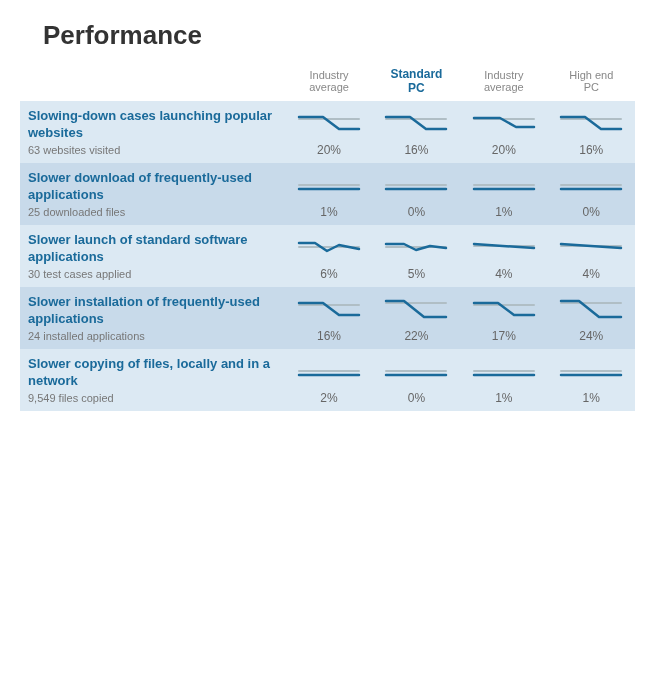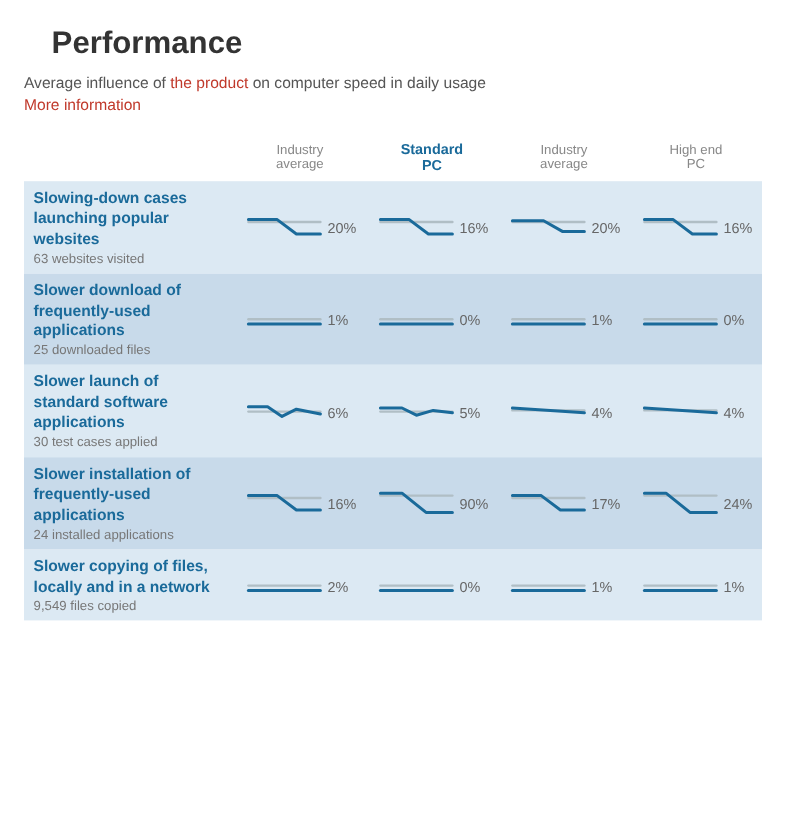--- a/index.html
+++ b/index.html
@@ -88,40 +88,34 @@
     }
     .pct {
       color: #666;
       font-size: 12px;
       display: block;
       margin-top: 2px;
     }
     
     .sparkline-cell {
       display: flex;
-      flex-direction: row;
+      flex-direction: column;
       align-items: center;
       gap: 2px;
     }
     svg.spark {
       display: block;
     }
   </style>
 </head>
 <body>
 
 <div class="page">
   <h1>Performance</h1>
 
-  <div style="margin-bottom:14px; margin-top:8px;">
-    <p class="subtitle">
-      Average influence of <span style="color:#c0392b;">the product</span> on computer speed in daily usage
-    </p>
-    <a class="more-info">More information</a>
-  </div>
 
   <table class="table-wrap">
     <thead>
       <tr class="header-row">
         <th class="metric-label-col"></th>
         <th class="data-col" style="color:#888; font-size:11px;">Industry<br>average</th>
         <th class="data-col standard-pc">Standard<br>PC</th>
         <th class="data-col" style="color:#888; font-size:11px;">Industry<br>average</th>
         <th class="data-col" style="color:#888; font-size:11px;">High end<br>PC</th>
       </tr>
@@ -266,21 +260,21 @@
               </svg>
               <span class="pct">16%</span>
             </div>
           </td>
           <td class="data-col" style="text-align: center; vertical-align: middle;">
             <div class="sparkline-cell">
               <svg width="68" height="32" viewBox="0 0 68 32" class="spark">
                 <polyline points="4,10 64,10" fill="none" stroke="#b0bec5" stroke-width="2" stroke-linecap="round" stroke-linejoin="round"></polyline>
                 <path d="M4,8 L22,8 L42,24 L64,24" fill="none" stroke="#1a6a9a" stroke-width="2.5" stroke-linecap="round" stroke-linejoin="round"></path>
               </svg>
-              <span class="pct">90%</span>
+              <span class="pct">22%</span>
             </div>
           </td>
           <td class="data-col" style="text-align: center; vertical-align: middle;">
             <div class="sparkline-cell">
               <svg width="68" height="32" viewBox="0 0 68 32" class="spark">
                 <polyline points="4,12 64,12" fill="none" stroke="#b0bec5" stroke-width="2" stroke-linecap="round" stroke-linejoin="round"></polyline>
                 <path d="M4,10 L28,10 L44,22 L64,22" fill="none" stroke="#1a6a9a" stroke-width="2.5" stroke-linecap="round" stroke-linejoin="round"></path>
               </svg>
               <span class="pct">17%</span>
             </div>

